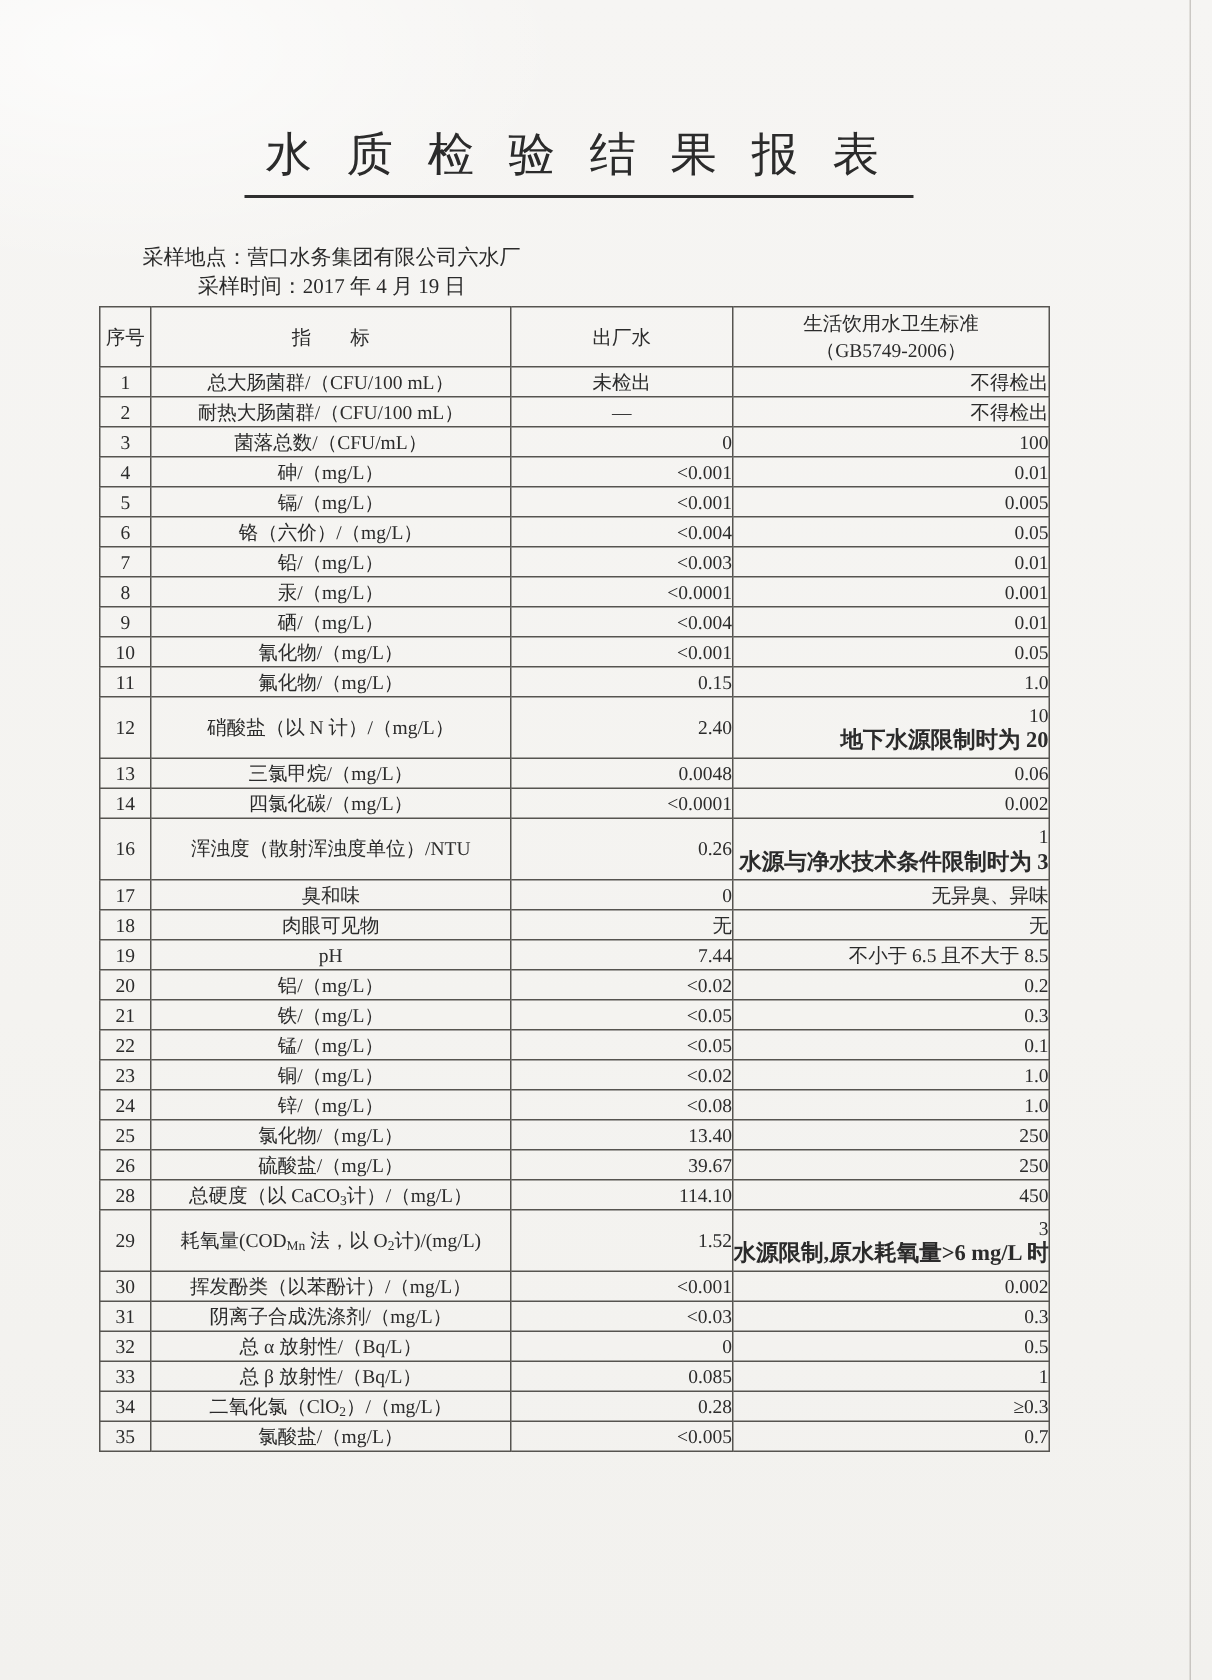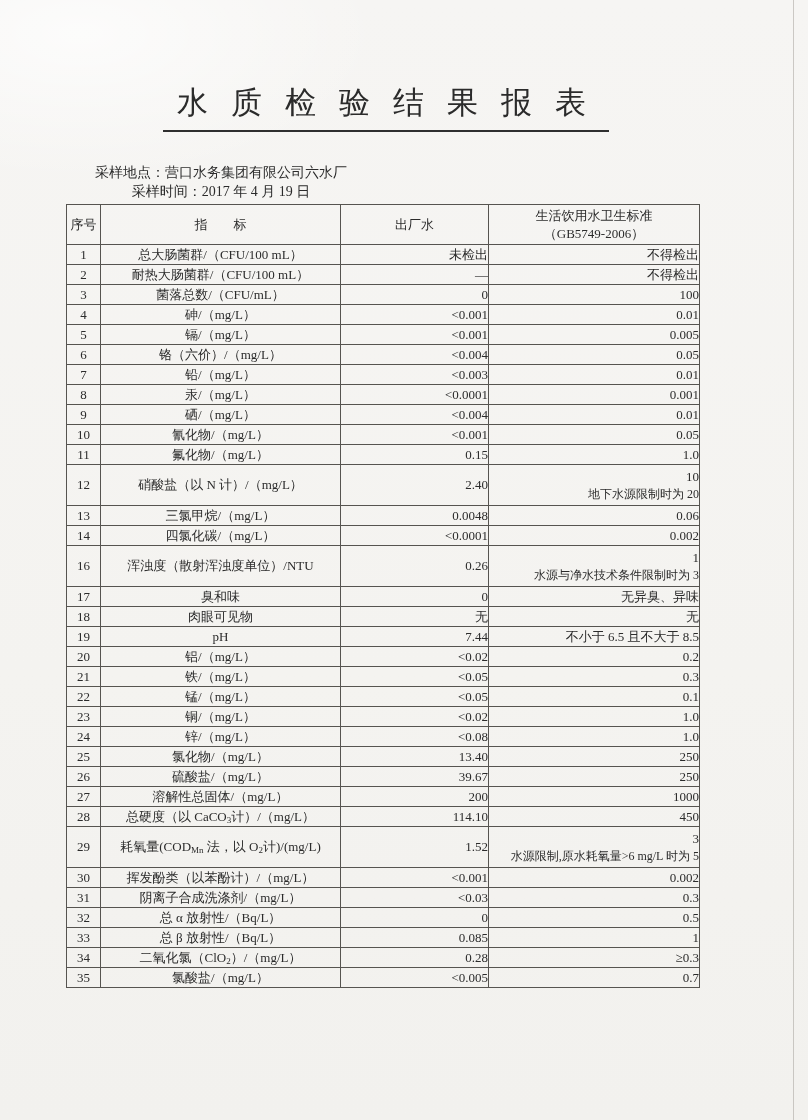--- a/index.html
+++ b/index.html
@@ -50,24 +50,24 @@
     overflow:hidden;
     white-space:nowrap;
   }
   thead tr{height:40px;}
   thead th{text-align:center;line-height:18px;}
   tbody tr{height:20px;}
   tbody tr.tall{height:41px;}
   td.no{text-align:center;}
   td.ind{text-align:center;padding-left:6px;}
   td.out{text-align:right;padding-right:10px;}
-  td.out.center{text-align:right;padding-right:0;}
+  td.out.center{text-align:center;padding-right:0;}
   td.std{text-align:right;padding-right:7px;}
   .std-main{line-height:18px;}
-  .std-note{line-height:17px;font-size:12px;}
+  .std-note{line-height:17px;font-size:15px;font-weight:bold;}
   sub{font-size:9px;line-height:0;vertical-align:-2px;}
 </style>
 </head>
 <body>
 
 <div class="sheet">
 
   <div class="title-wrap">
     <span class="title">水质检验结果报表</span>
   </div>
@@ -292,28 +292,20 @@
         </tr>
         <tr>
           <td class="no">26</td>
           <td class="ind">硫酸盐/（mg/L）</td>
           <td class="out">39.67</td>
           <td class="std">
             <div class="std-main">250</div>
           </td>
         </tr>
         <tr>
-          <td class="no">27</td>
-          <td class="ind">溶解性总固体/（mg/L）</td>
-          <td class="out">200</td>
-          <td class="std">
-            <div class="std-main">1000</div>
-          </td>
-        </tr>
-        <tr>
           <td class="no">28</td>
           <td class="ind">总硬度（以 CaCO<sub>3</sub>计）/（mg/L）</td>
           <td class="out">114.10</td>
           <td class="std">
             <div class="std-main">450</div>
           </td>
         </tr>
         <tr class="tall">
           <td class="no">29</td>
           <td class="ind">耗氧量(COD<sub>Mn</sub> 法，以 O<sub>2</sub>计)/(mg/L)</td>

